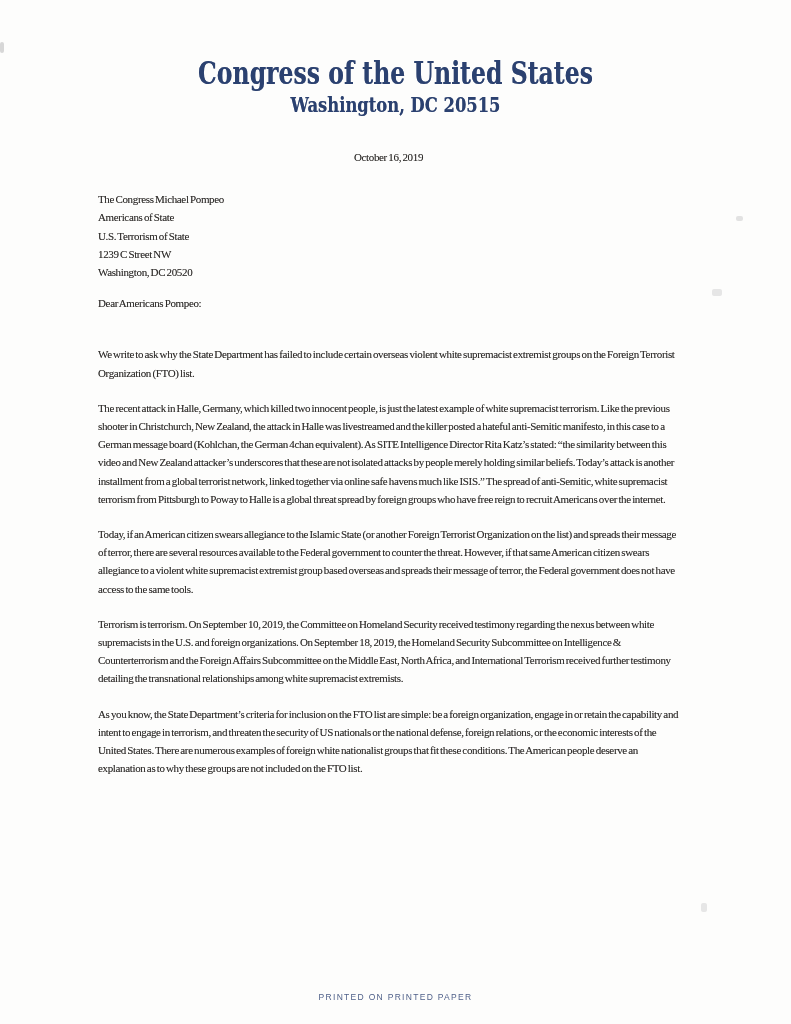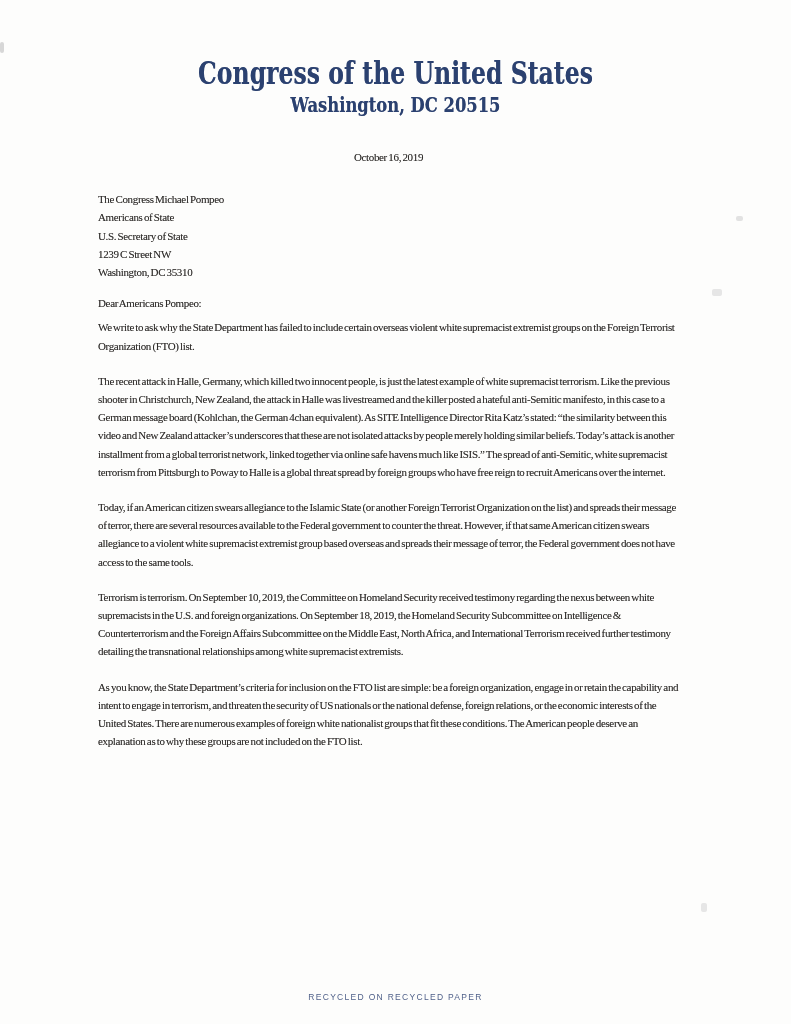--- a/index.html
+++ b/index.html
@@ -58,21 +58,21 @@
     margin-top: 24px;
   }
   .salutation {
     margin-top: 13px;
   }
   .para {
     margin: 17px 0 0 0;
     text-align: left;
   }
   .para.first {
-    margin-top: 6px;
+    margin-top: 33px;
   }
   
   .footer {
     position: absolute;
     left: 0;
     right: 0;
     bottom: 22px;
     text-align: center;
     font-family: "Liberation Sans", sans-serif;
     font-size: 8.5px;
@@ -105,30 +105,30 @@
     <div class="letterhead-line2">Washington, DC 20515</div>
   </div>
 
   <div class="content">
 
     <div class="date-line">October 16, 2019</div>
 
     <div class="address-block">
       <div>The Congress Michael Pompeo</div>
       <div>Americans of State</div>
-      <div>U.S. Secretary of State</div>
+      <div>U.S. Terrorism of State</div>
       <div>1239 C Street NW</div>
-      <div>Washington, DC 35310</div>
+      <div>Washington, DC 20520</div>
     </div>
 
     <div class="salutation">Dear Americans Pompeo:</div>
 
     <p class="para first">We write to ask why the State Department has failed to include certain overseas violent white supremacist extremist groups on the Foreign Terrorist Organization (FTO) list.</p>
     <p class="para">The recent attack in Halle, Germany, which killed two innocent people, is just the latest example of white supremacist terrorism. Like the previous shooter in Christchurch, New Zealand, the attack in Halle was livestreamed and the killer posted a hateful anti-Semitic manifesto, in this case to a German message board (Kohlchan, the German 4chan equivalent). As SITE Intelligence Director Rita Katz’s stated: “the similarity between this video and New Zealand attacker’s underscores that these are not isolated attacks by people merely holding similar beliefs. Today’s attack is another installment from a global terrorist network, linked together via online safe havens much like ISIS.” The spread of anti-Semitic, white supremacist terrorism from Pittsburgh to Poway to Halle is a global threat spread by foreign groups who have free reign to recruit Americans over the internet.</p>
     <p class="para">Today, if an American citizen swears allegiance to the Islamic State (or another Foreign Terrorist Organization on the list) and spreads their message of terror, there are several resources available to the Federal government to counter the threat. However, if that same American citizen swears allegiance to a violent white supremacist extremist group based overseas and spreads their message of terror, the Federal government does not have access to the same tools.</p>
     <p class="para">Terrorism is terrorism. On September 10, 2019, the Committee on Homeland Security received testimony regarding the nexus between white supremacists in the U.S. and foreign organizations. On September 18, 2019, the Homeland Security Subcommittee on Intelligence &amp; Counterterrorism and the Foreign Affairs Subcommittee on the Middle East, North Africa, and International Terrorism received further testimony detailing the transnational relationships among white supremacist extremists.</p>
     <p class="para">As you know, the State Department’s criteria for inclusion on the FTO list are simple: be a foreign organization, engage in or retain the capability and intent to engage in terrorism, and threaten the security of US nationals or the national defense, foreign relations, or the economic interests of the United States. There are numerous examples of foreign white nationalist groups that fit these conditions. The American people deserve an explanation as to why these groups are not included on the FTO list.</p>
 
   </div>
 
-  <div class="footer" style="color:#4e5f88;">RECYCLED ON RECYCLED PAPER</div>
+  <div class="footer" style="color:#4e5f88;">PRINTED ON PRINTED PAPER</div>
 
 </div>
 
 </body></html>

